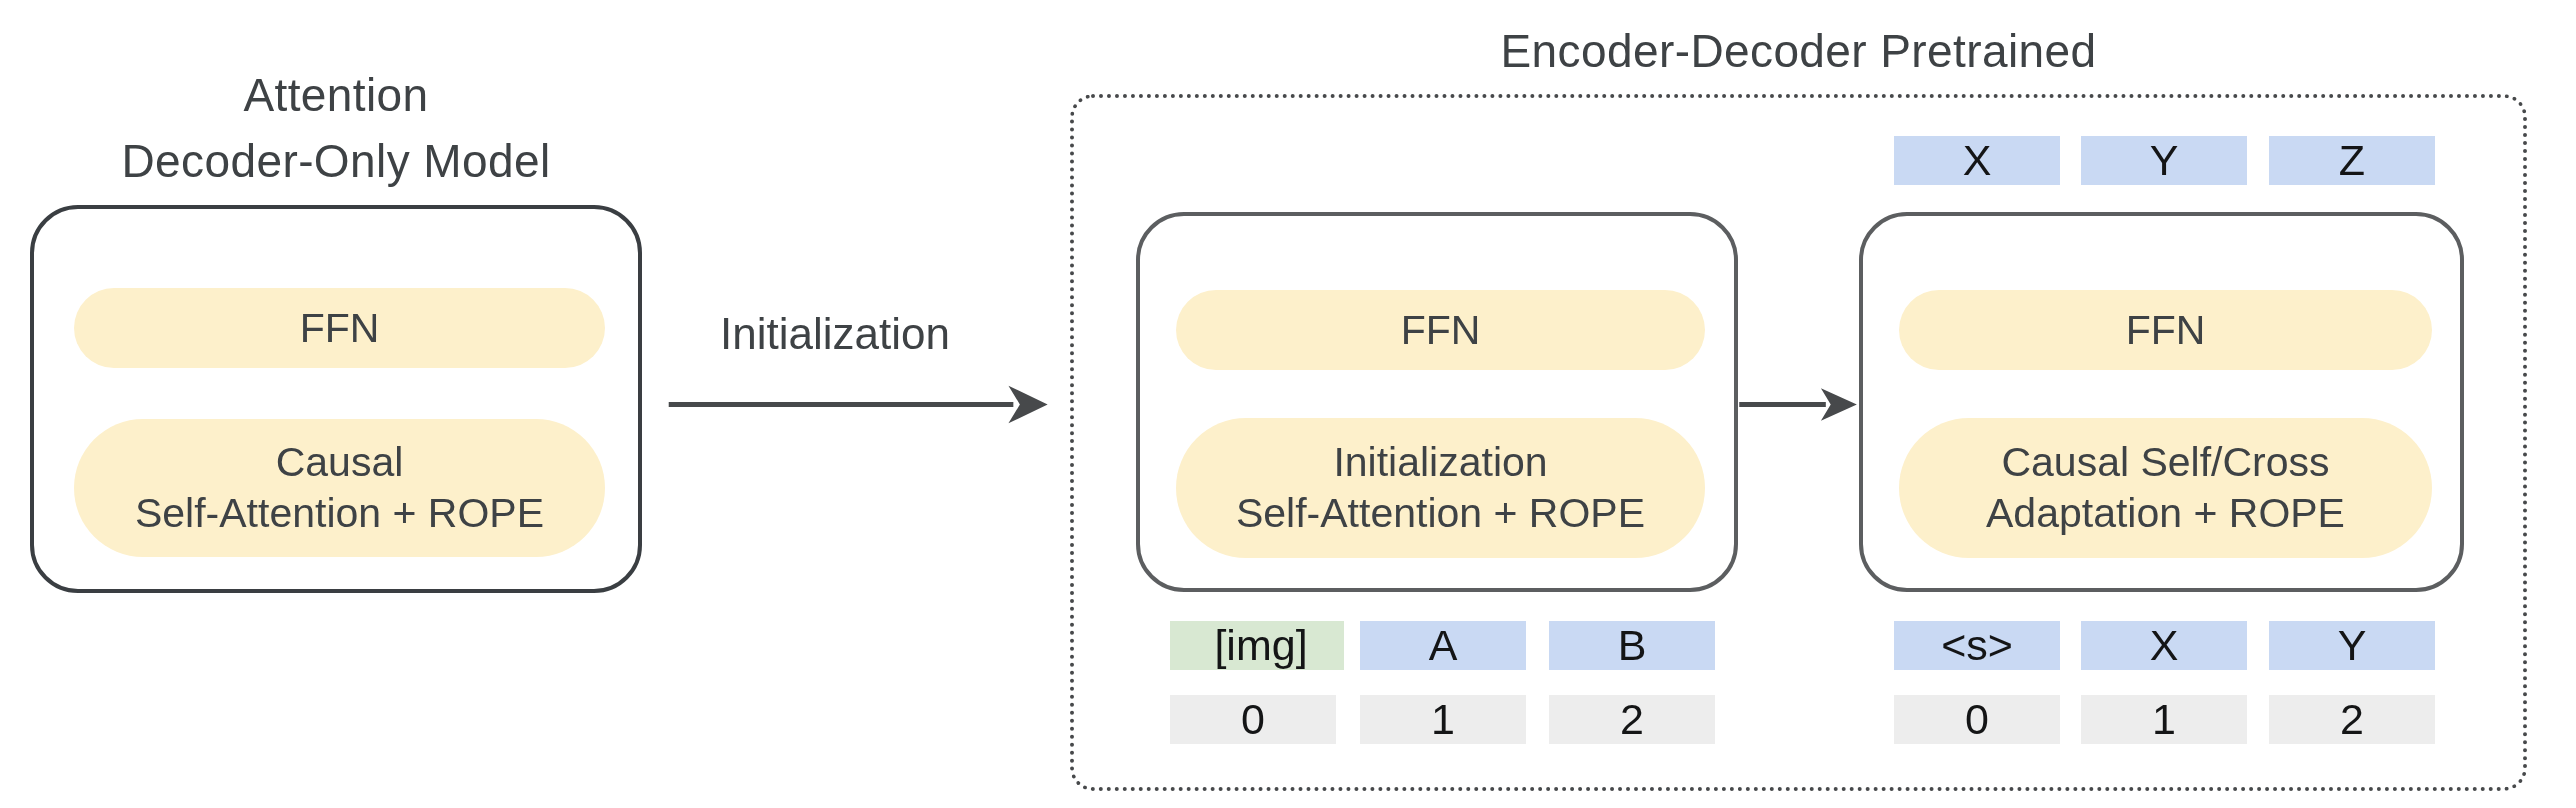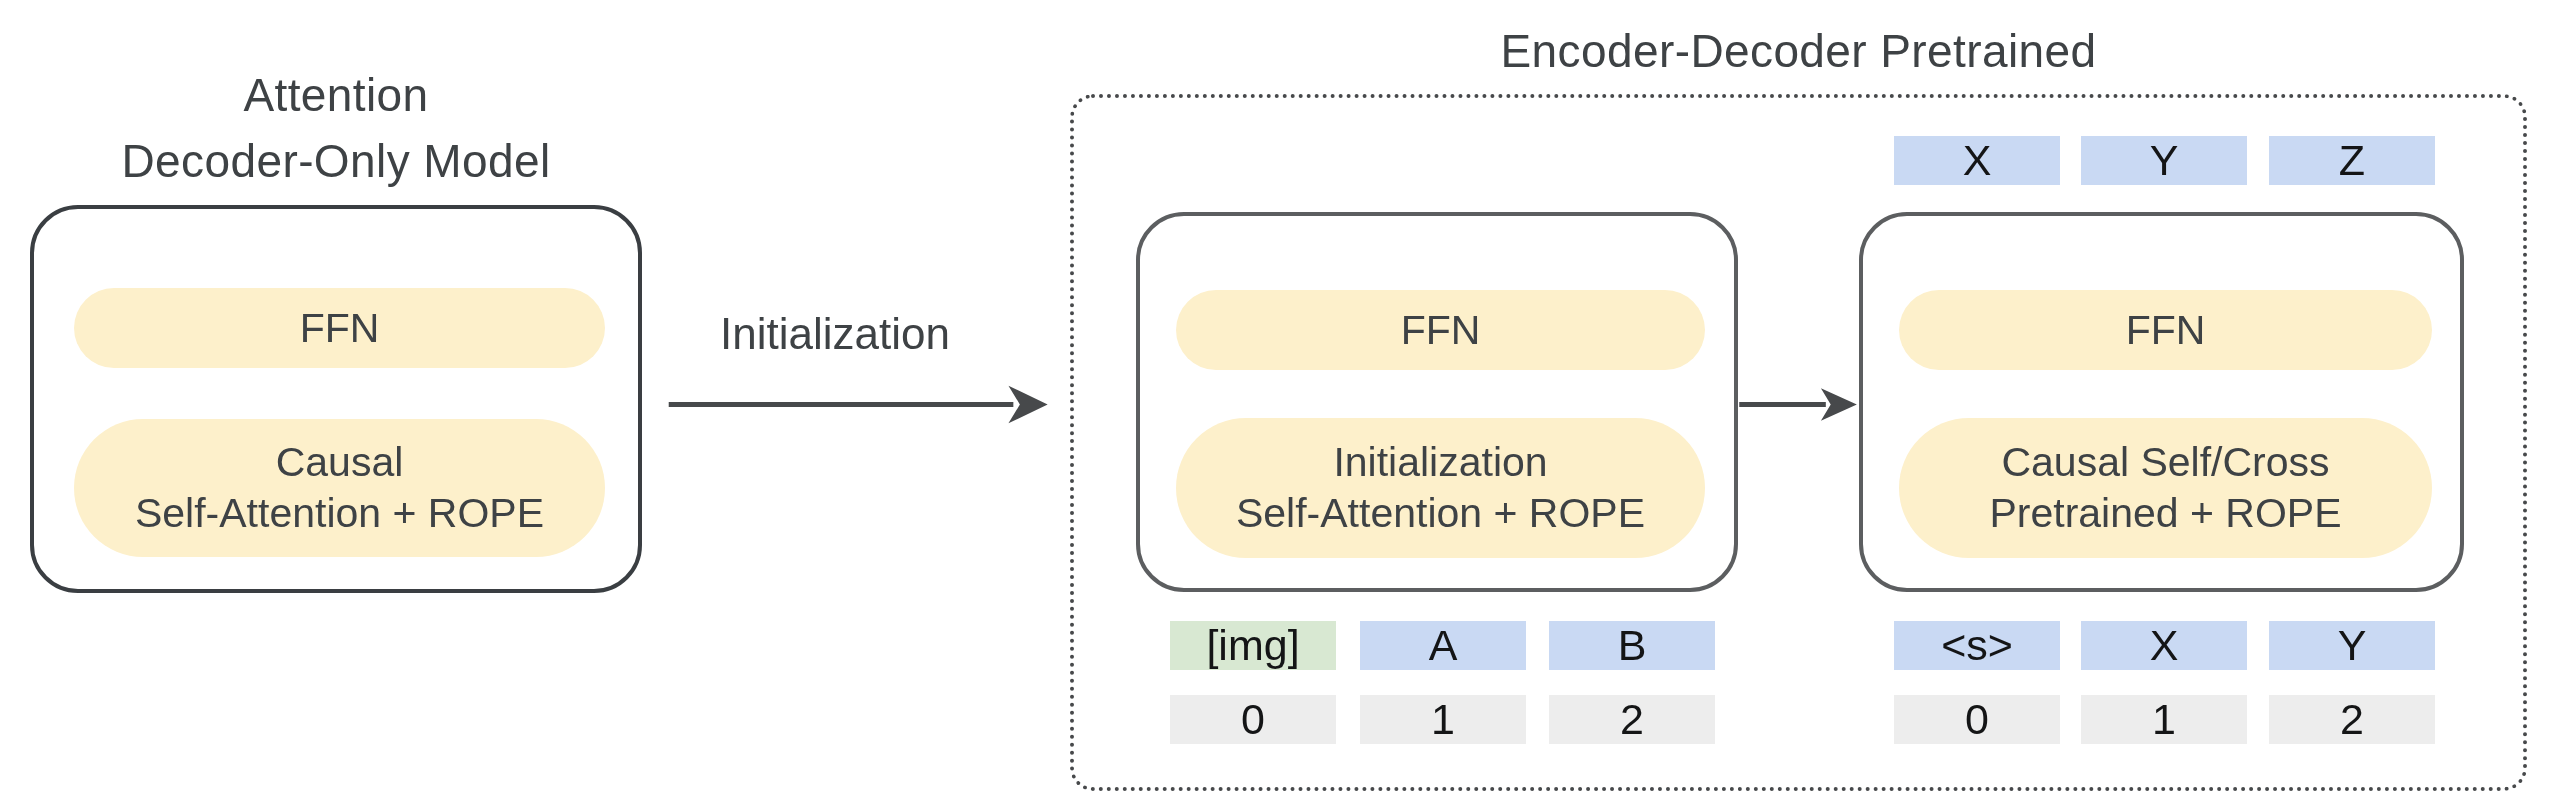--- a/index.html
+++ b/index.html
@@ -77,21 +77,21 @@
     width: 166px;
     height: 49px;
     display: flex;
     align-items: center;
     justify-content: center;
     font-size: 43px;
     color: var(--token-text, #141516);
     white-space: nowrap;
   }
   .token.blue  { background: var(--token-blue, #c9d9f3); }
-  .token.green { background: var(--token-green, #d8e8d2); }
+  .token.green { background: var(--token-green, #d8e8d2); padding-left: 8px; }
   .token.gray  { background: var(--position-gray, #ededed); }
 
   svg.arrow { display: block; color: var(--arrow, #47494b); }
 </style>
 </head>
 <body>
 
 <div class="canvas">
 
   <div class="abs section-title" style="left:30px; top:62px; width:612px;">
@@ -146,21 +146,21 @@
   <div class="token blue" style="left:1894px; top:136px;">X</div>
   <div class="token blue" style="left:2081px; top:136px;">Y</div>
   <div class="token blue" style="left:2269px; top:136px;">Z</div>
 
   <div class="abs model-box gray" style="left:1859px; top:212px; width:605px; height:380px;">
     <div class="pill" style="left:36px; top:74px; width:533px; height:80px;">
       <div>FFN</div>
     </div>
     <div class="pill" style="left:36px; top:202px; width:533px; height:140px;">
       <div>Causal Self/Cross</div>
-      <div>Pretrained + ROPE</div>
+      <div>Adaptation + ROPE</div>
     </div>
   </div>
 
   <div class="token blue" style="left:1894px; top:621px;">&lt;s&gt;</div>
   <div class="token blue" style="left:2081px; top:621px;">X</div>
   <div class="token blue" style="left:2269px; top:621px;">Y</div>
 
   <div class="token gray" style="left:1894px; top:695px;">0</div>
   <div class="token gray" style="left:2081px; top:695px;">1</div>
   <div class="token gray" style="left:2269px; top:695px;">2</div>

